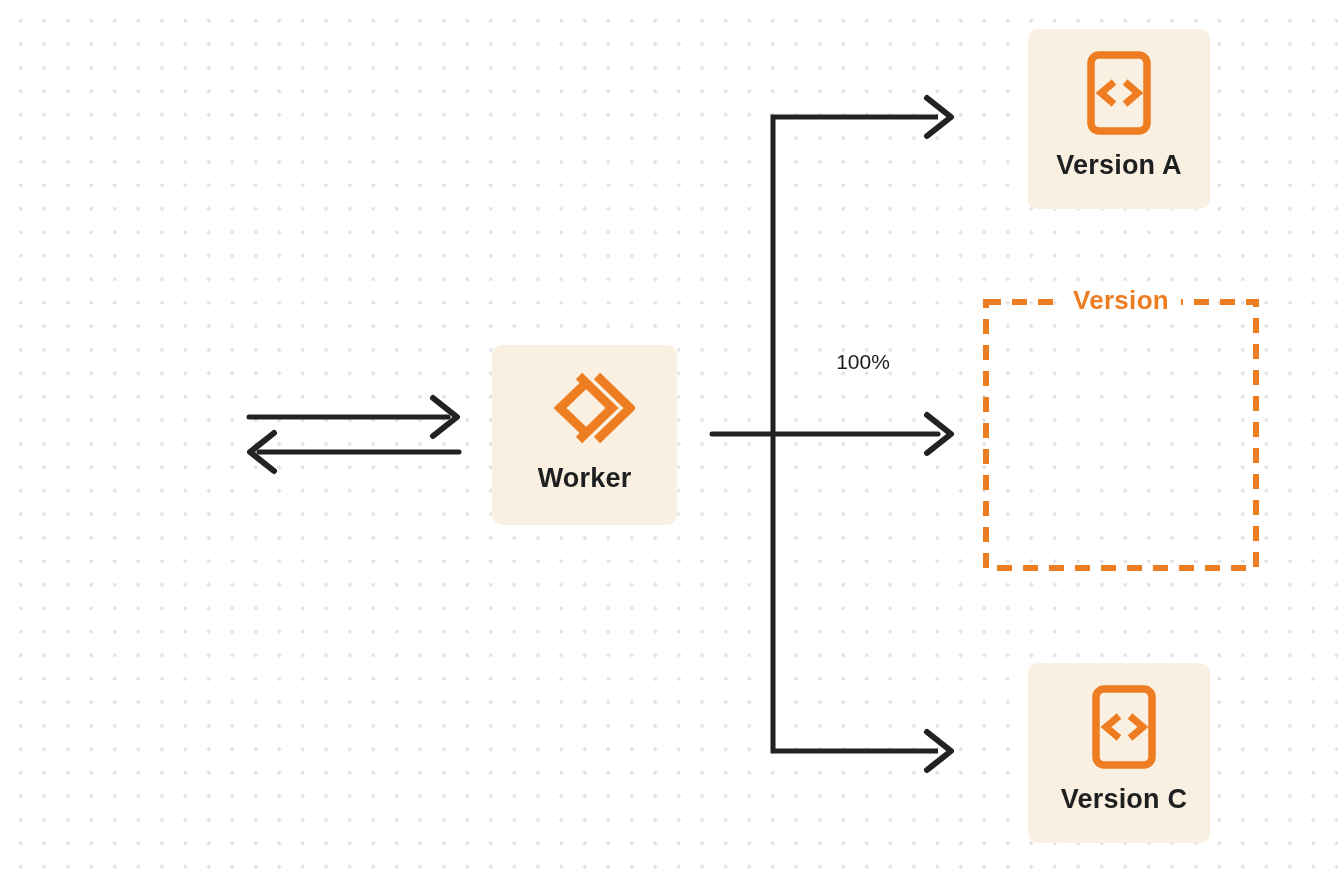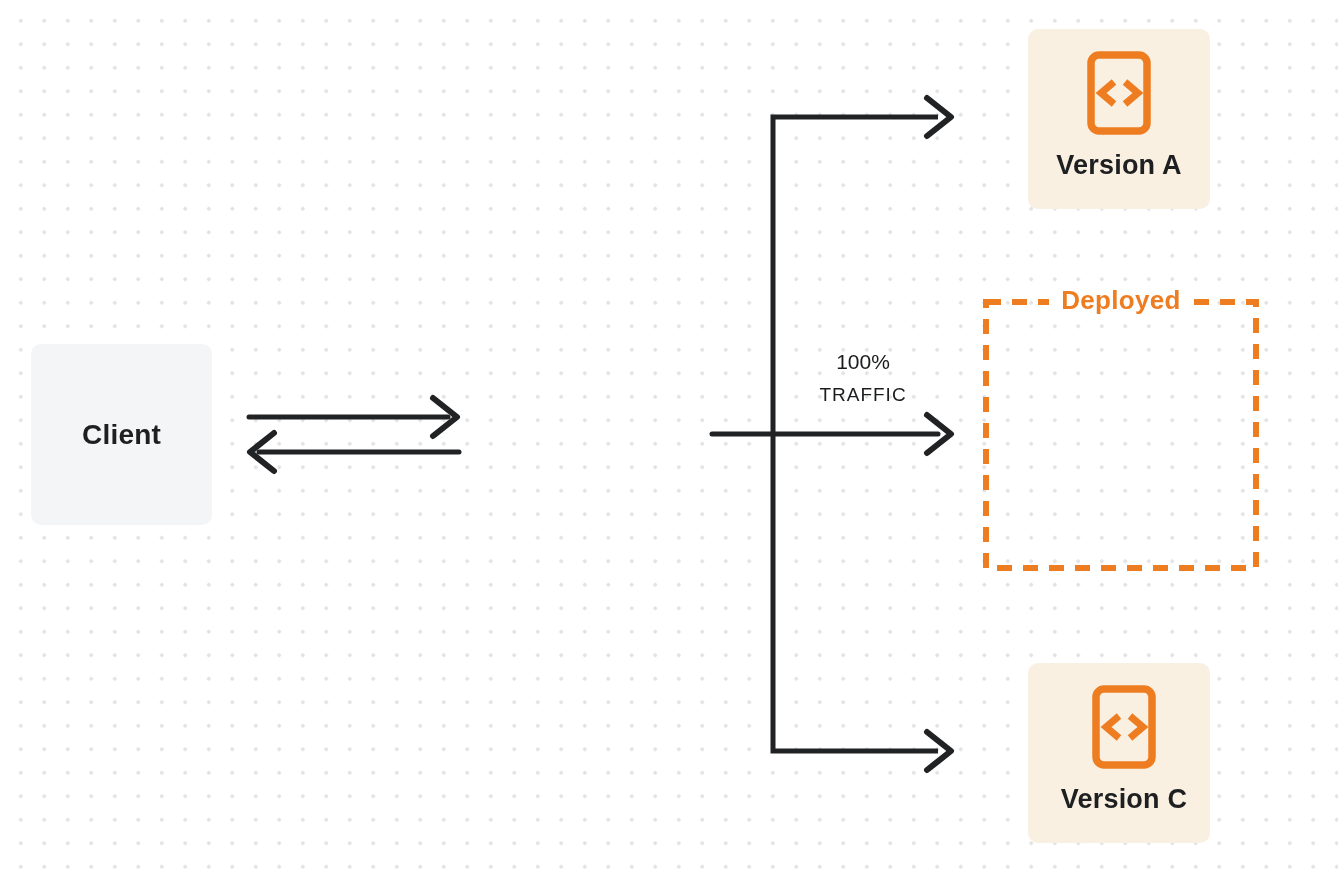--- a/index.html
+++ b/index.html
@@ -111,24 +111,29 @@
       <path d="M938 117 H773 V751 H938" stroke-width="5" stroke-linejoin="miter"></path>
       <path d="M712 434 H938" stroke-width="5" stroke-linecap="round"></path>
       <path d="M927 98 L951 117 L927 136" stroke-width="6" stroke-linecap="round" stroke-linejoin="round"></path>
       <path d="M927 415 L951 434 L927 453" stroke-width="6" stroke-linecap="round" stroke-linejoin="round"></path>
       <path d="M927 732 L951 751 L927 770" stroke-width="6" stroke-linecap="round" stroke-linejoin="round"></path>
     </g>
 
     <rect x="986" y="302" width="270" height="266" fill="none" stroke="#ee7d22" stroke-width="6" stroke-dasharray="15 11"></rect>
   </svg>
 
-  <div class="node client-node">
-    <div class="node-label">Client</div>
+
+  <div class="node worker-node">
+    <svg width="100" height="90" viewBox="0 0 100 90" xmlns="http://www.w3.org/2000/svg" fill="none" stroke="#ee7d22" stroke-width="9">
+      <path d="M49 22 L25 45 L49 68"></path>
+      <path d="M44 13 L77 45 L44 77"></path>
+      <path d="M62 13 L95 45 L62 77"></path>
+    </svg>
+    <div class="node-label">Worker</div>
   </div>
-
 
   <div class="node version-node version-a">
     <svg width="66" height="86" viewBox="0 0 66 86" xmlns="http://www.w3.org/2000/svg" fill="none" stroke="#ee7d22">
       <rect x="5" y="5" width="56" height="76" rx="8" stroke-width="7.5"></rect>
       <path d="M28 32 L15 43 L28 54" stroke-width="7" stroke-linejoin="miter"></path>
       <path d="M39 32 L52 43 L39 54" stroke-width="7" stroke-linejoin="miter"></path>
     </svg>
     <div class="node-label">Version A</div>
   </div>
 
@@ -137,20 +142,19 @@
     <svg width="66" height="86" viewBox="0 0 66 86" xmlns="http://www.w3.org/2000/svg" fill="none" stroke="#ee7d22">
       <rect x="5" y="5" width="56" height="76" rx="8" stroke-width="7.5"></rect>
       <path d="M28 32 L15 43 L28 54" stroke-width="7" stroke-linejoin="miter"></path>
       <path d="M39 32 L52 43 L39 54" stroke-width="7" stroke-linejoin="miter"></path>
     </svg>
     <div class="node-label">Version C</div>
   </div>
 
   <div class="traffic-label">
     <div class="line1">100%</div>
-    <div class="line2">TRAFFIC</div>
   </div>
 
   <div class="deployed-wrap">
-    <span class="deployed-label">Deployed</span>
+    <span class="deployed-label">Version</span>
   </div>
 
 </div>
 
 </body></html>

